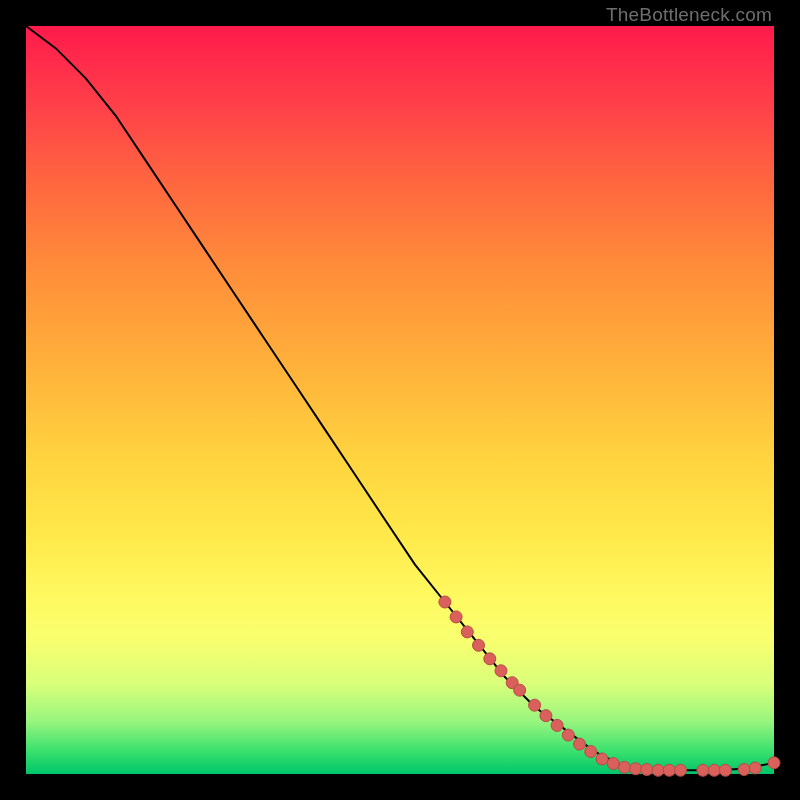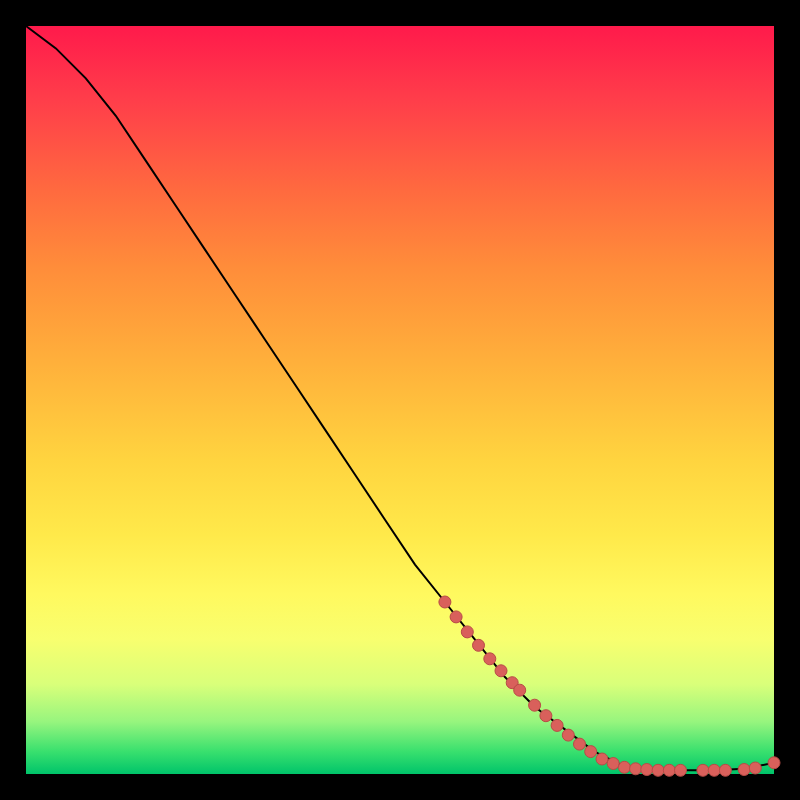--- a/index.html
+++ b/index.html
@@ -92,13 +92,14 @@
           <circle cx="654.5" cy="744.3" r="6" fill="#d9605b" stroke="#b84b46" stroke-width="1"></circle>
           <circle cx="676.9" cy="744.3" r="6" fill="#d9605b" stroke="#b84b46" stroke-width="1"></circle>
           <circle cx="688.2" cy="744.3" r="6" fill="#d9605b" stroke="#b84b46" stroke-width="1"></circle>
           <circle cx="699.4" cy="744.3" r="6" fill="#d9605b" stroke="#b84b46" stroke-width="1"></circle>
           <circle cx="718.1" cy="743.5" r="6" fill="#d9605b" stroke="#b84b46" stroke-width="1"></circle>
           <circle cx="729.3" cy="742.0" r="6" fill="#d9605b" stroke="#b84b46" stroke-width="1"></circle>
           <circle cx="748.0" cy="736.8" r="6" fill="#d9605b" stroke="#b84b46" stroke-width="1"></circle>
         </g>
     </svg>
   </div>
+  <div class="watermark">TheBottleneck.com</div>
 </div>
 
 </body></html>

